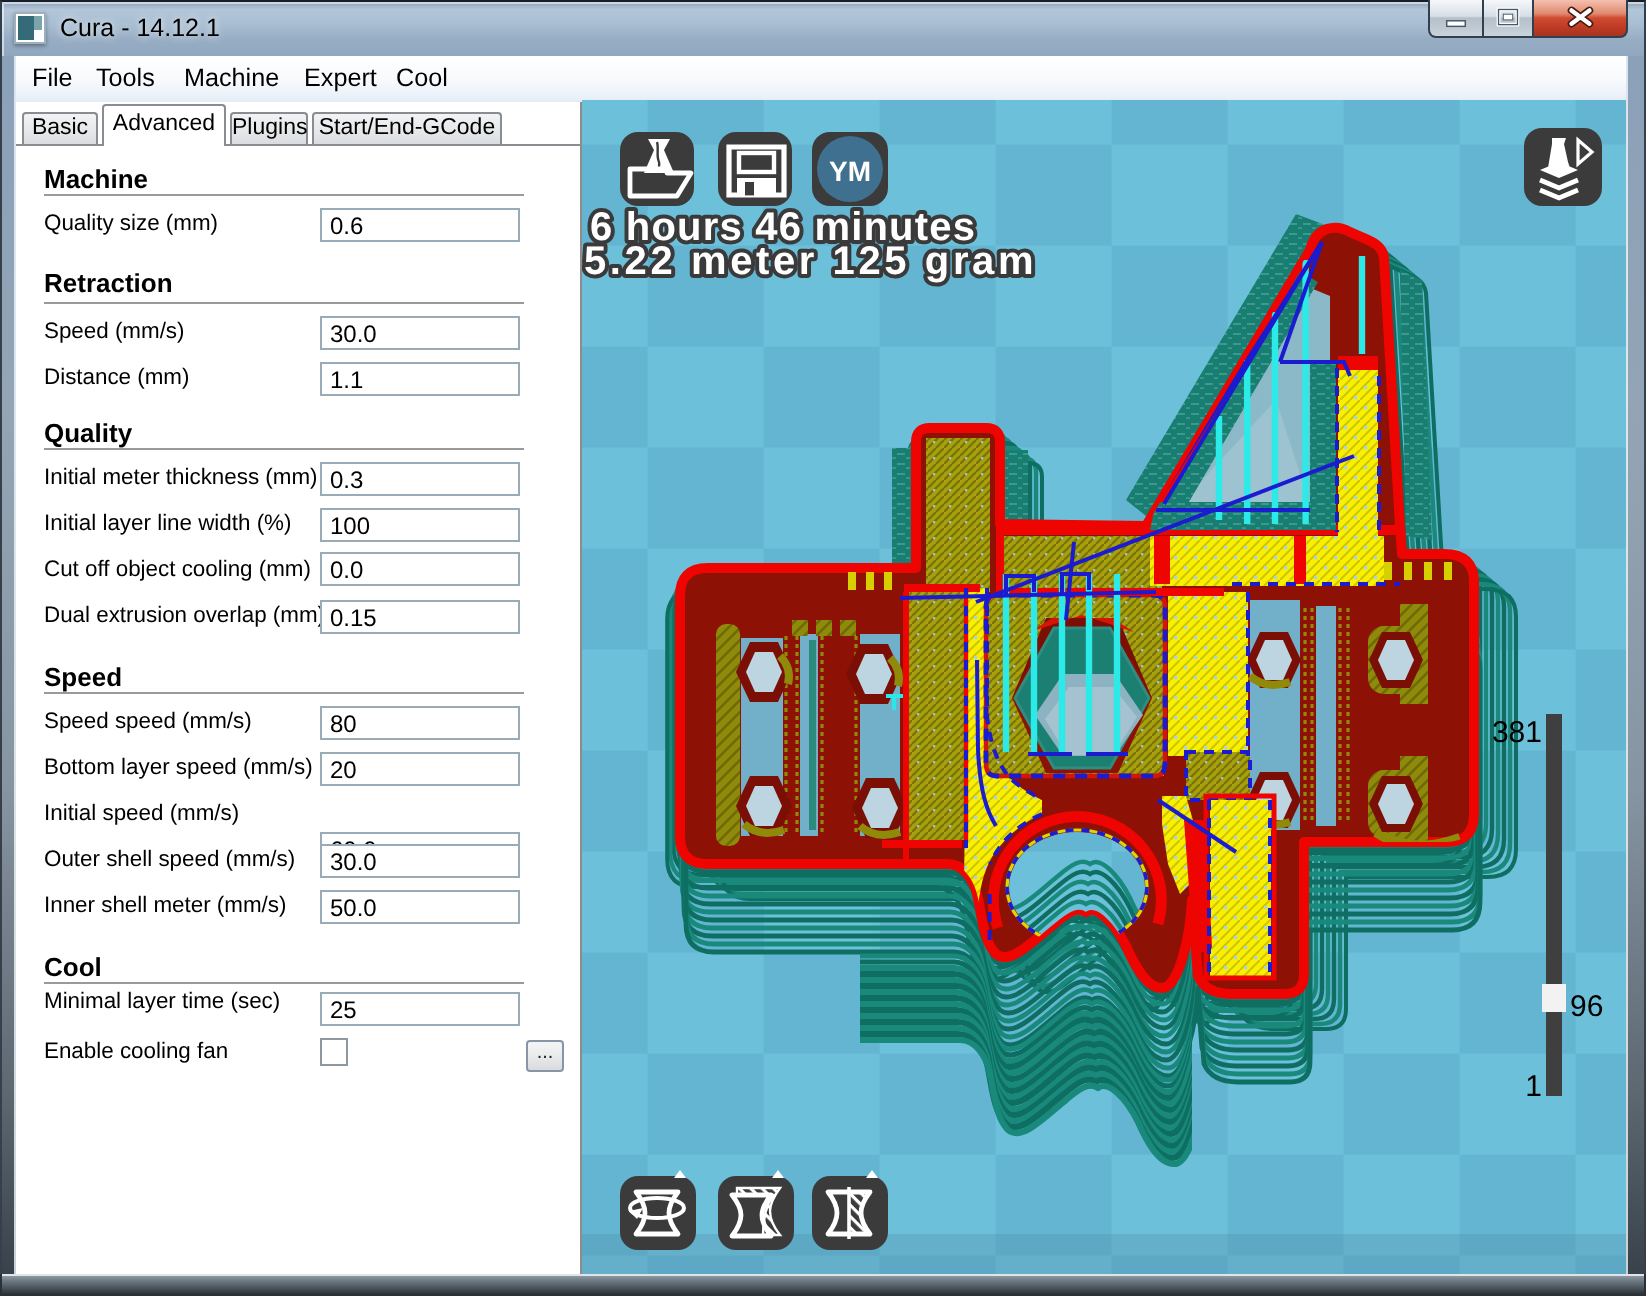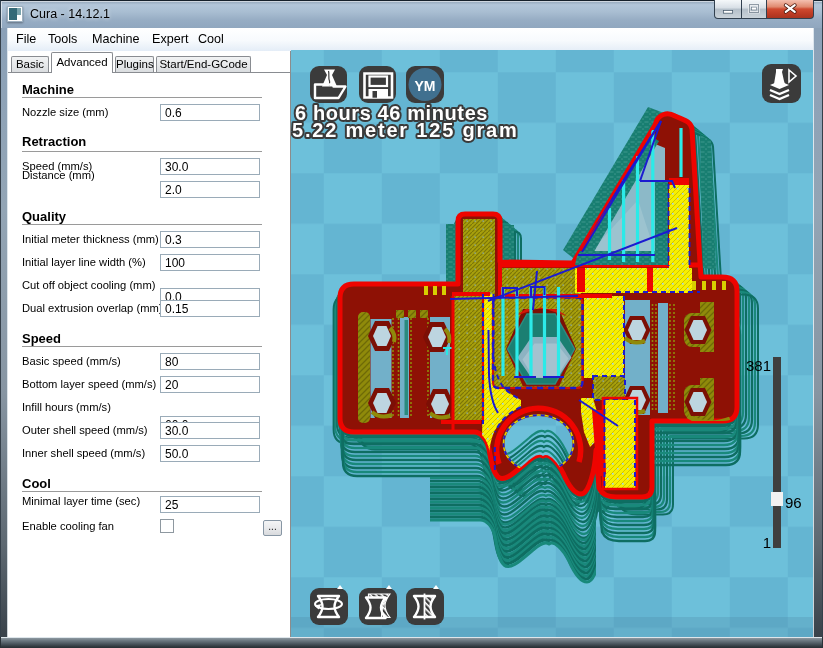--- a/index.html
+++ b/index.html
@@ -110,52 +110,52 @@
 <div class="abs" id="divider"></div>
 <div class="abs tab" style="left:11px; top:56px; width:38px; height:17px; padding-top:1px;">Basic</div>
 <div class="abs tab active" style="left:51px; top:52px; width:62px; height:21px; padding-top:3px;">Advanced</div>
 <div class="abs tab" style="left:115px; top:56px; width:39px; height:17px; padding-top:1px;">Plugins</div>
 <div class="abs tab" style="left:156px; top:56px; width:95px; height:17px; padding-top:1px;">Start/End-GCode</div>
 <div class="abs" id="tab-line"></div>
 <div class="abs" style="left:52px; top:72px; width:60px; height:2px; background:#fff; z-index:4;"></div>
 
 <div class="abs grouphdr" style="top:82px">Machine</div>
 <div class="abs gline" style="top:97px"></div>
-<div class="abs flabel" style="top:106px">Nozzle size (mm)</div>
+<div class="abs flabel" style="top:106px">Quality size (mm)</div>
 <div class="abs finput" style="top:104px">0.6</div>
 
 <div class="abs grouphdr" style="top:134px">Retraction</div>
 <div class="abs gline" style="top:151px"></div>
 <div class="abs flabel" style="top:160px">Speed (mm/s)</div>
 <div class="abs finput" style="top:158px">30.0</div>
-<div class="abs flabel" style="top:169px">Distance (mm)</div>
-<div class="abs finput" style="top:181px">2.0</div>
+<div class="abs flabel" style="top:183px">Distance (mm)</div>
+<div class="abs finput" style="top:181px">1.1</div>
 
 <div class="abs grouphdr" style="top:209px">Quality</div>
 <div class="abs gline" style="top:224px"></div>
 <div class="abs flabel" style="top:233px">Initial meter thickness (mm)</div>
 <div class="abs finput" style="top:231px">0.3</div>
 <div class="abs flabel" style="top:256px">Initial layer line width (%)</div>
 <div class="abs finput" style="top:254px">100</div>
 <div class="abs flabel" style="top:279px">Cut off object cooling (mm)</div>
-<div class="abs finput" style="top:288px">0.0</div>
+<div class="abs finput" style="top:276px">0.0</div>
 <div class="abs flabel" style="top:302px">Dual extrusion overlap (mm)</div>
 <div class="abs finput" style="top:300px">0.15</div>
 
 <div class="abs grouphdr" style="top:331px">Speed</div>
 <div class="abs gline" style="top:346px"></div>
-<div class="abs flabel" style="top:355px">Basic speed (mm/s)</div>
+<div class="abs flabel" style="top:355px">Speed speed (mm/s)</div>
 <div class="abs finput" style="top:353px">80</div>
 <div class="abs flabel" style="top:378px">Bottom layer speed (mm/s)</div>
 <div class="abs finput" style="top:376px">20</div>
-<div class="abs flabel" style="top:401px">Infill hours (mm/s)</div>
+<div class="abs flabel" style="top:401px">Initial speed (mm/s)</div>
 <div class="abs finput" style="top:416px">60.0</div>
 <div class="abs flabel" style="top:424px">Outer shell speed (mm/s)</div>
 <div class="abs finput" style="top:422px">30.0</div>
-<div class="abs flabel" style="top:447px">Inner shell speed (mm/s)</div>
+<div class="abs flabel" style="top:447px">Inner shell meter (mm/s)</div>
 <div class="abs finput" style="top:445px">50.0</div>
 
 <div class="abs grouphdr" style="top:476px">Cool</div>
 <div class="abs gline" style="top:491px"></div>
 <div class="abs flabel" style="top:495px">Minimal layer time (sec)</div>
 <div class="abs finput" style="top:496px">25</div>
 <div class="abs flabel" style="top:520px">Enable cooling fan</div>
 <div class="abs" id="chk"></div>
 <div class="abs" id="dots">...</div>
 

